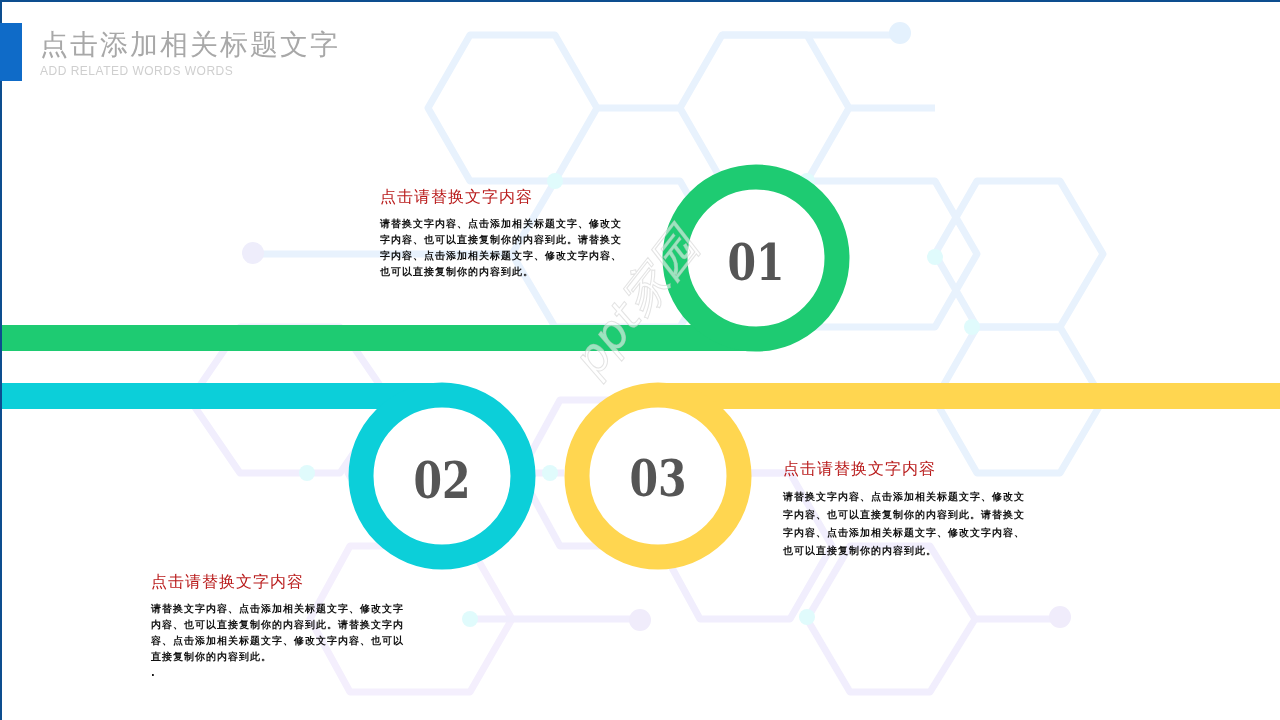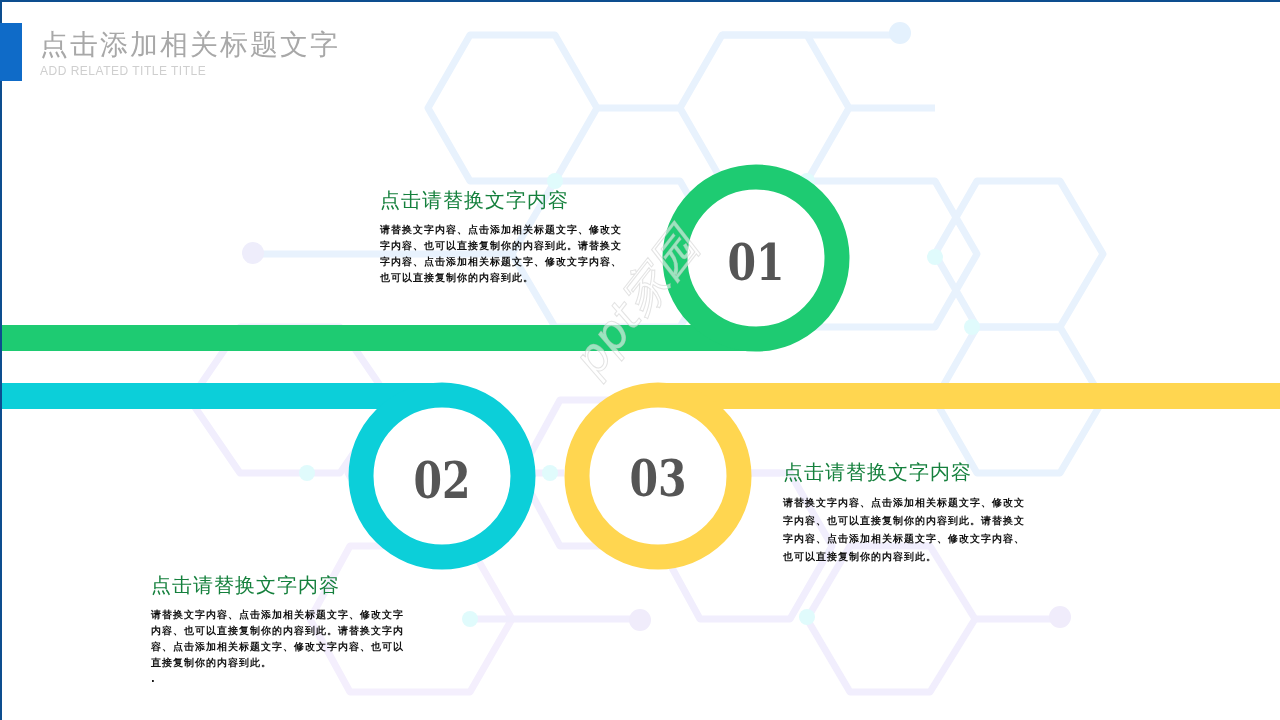--- a/index.html
+++ b/index.html
@@ -21,21 +21,21 @@
   }
   svg.bg { position: absolute; left: 0; top: 0; }
   .num {
     position: absolute; width: 120px; text-align: center;
     font-family: "DejaVu Serif", "Liberation Serif", serif; font-weight: bold;
     font-size: 50px; color: #555555; line-height: 60px;
     transform: scaleX(0.82);
   }
   .block { position: absolute; }
   .block .heading {
-    font-size: 20px; color: #15803d; letter-spacing: 1px; white-space: nowrap; margin-bottom: 8px;
+    font-size: 16px; color: #b91c1c; letter-spacing: 1px; white-space: nowrap; margin-bottom: 8px;
   }
   .block .body {
     font-size: 10px; color: #111111; line-height: 16px; letter-spacing: 1px; font-weight: bold;
   }
   .watermark {
     position: absolute; left: 560px; top: 350px; font-size: 46px; color: rgba(255,255,255,0.55);
     transform: rotate(-52deg); transform-origin: left top; white-space: nowrap;
     font-family: "DejaVu Sans", sans-serif; font-style: italic;
     -webkit-text-stroke: 1px rgba(200,200,200,0.5);
   }
@@ -98,21 +98,21 @@
 
   <path d="M658,396 L1280,396" stroke="#ffd650" stroke-width="26" fill="none"></path>
   <circle cx="658" cy="476" r="81" stroke="#ffd650" stroke-width="25" fill="#ffffff"></circle>
 </svg>
 
 <div class="frame-top"></div>
 <div class="frame-left"></div>
 <div class="accent-block"></div>
 
 <div class="title-main">点击添加相关标题文字</div>
-<div class="title-sub">ADD RELATED TITLE TITLE</div>
+<div class="title-sub">ADD RELATED WORDS WORDS</div>
 
 <div class="num" style="left:696px; top:233px;">01</div>
 <div class="num" style="left:382px; top:451px;">02</div>
 <div class="num" style="left:598px; top:449px;">03</div>
 
 <div class="block" style="left:380px; top:187px; width:245px;">
   <div class="heading">点击请替换文字内容</div>
   <div class="body">请替换文字内容、点击添加相关标题文字、修改文字内容、也可以直接复制你的内容到此。请替换文字内容、点击添加相关标题文字、修改文字内容、也可以直接复制你的内容到此。</div>
 </div>
 

